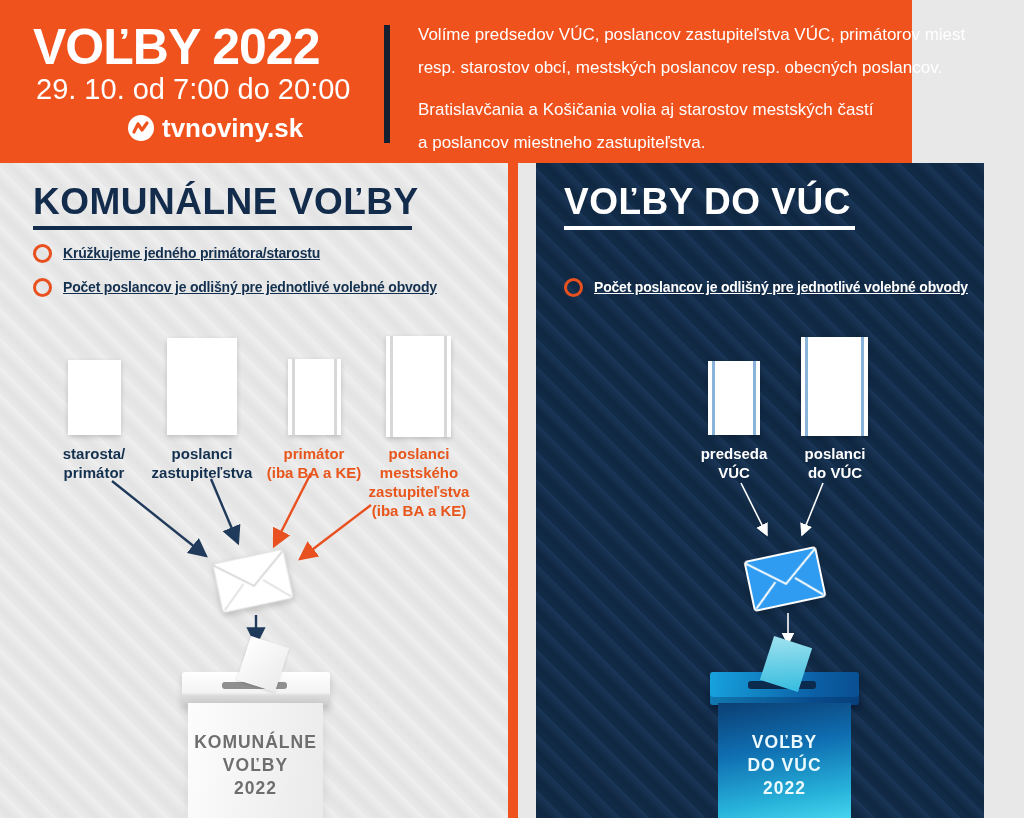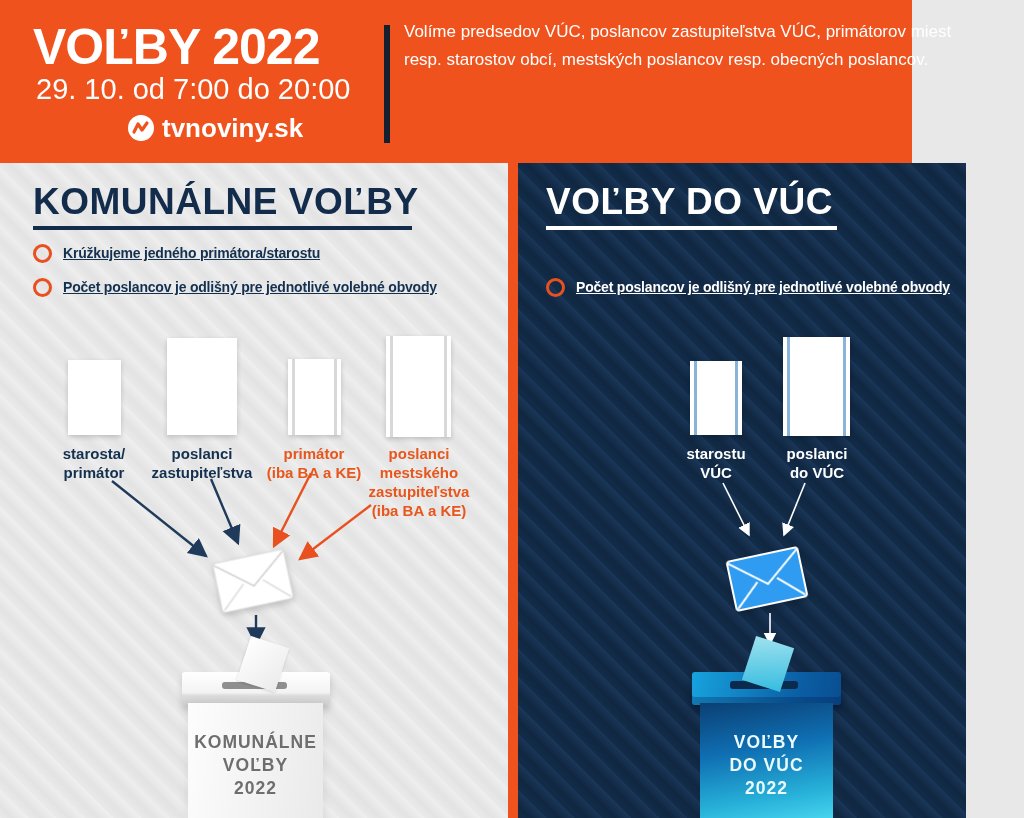--- a/index.html
+++ b/index.html
@@ -9,27 +9,27 @@
   
   .header{position:absolute;left:0;top:0;width:912px;height:163px;background:#f0521d;}
   .hdr-title{position:absolute;left:33px;top:18px;font-size:50px;font-weight:800;
              color:#fff;letter-spacing:-1px;white-space:nowrap;}
   .hdr-date{position:absolute;left:36px;top:73px;font-size:29px;font-weight:400;
             color:#fff;white-space:nowrap;}
   .brand{position:absolute;left:127px;top:113px;height:30px;display:flex;align-items:center;gap:7px;}
   .logo-text{font-size:26px;font-weight:700;color:#fff;}
   .hdr-divider{position:absolute;left:384px;top:25px;width:6px;height:118px;background:#14202f;}
   .hdr-text{position:absolute;left:404px;top:18px;width:606px;color:#fff;}
-  .hdr-text p{margin:0 0 9px 0;font-size:17px;line-height:28px;font-weight:400;white-space:pre-line;}
+  .hdr-text p{margin:0 0 9px 14px;font-size:17px;line-height:33px;font-weight:400;white-space:pre-line;}
 
   
   .panel{position:absolute;top:163px;height:655px;}
   .panel.left{left:0;width:508px;
      background:repeating-linear-gradient(45deg,#eaeaea 0px,#e3e3e3 9px,#efefef 20px);}
-  .panel.right{left:518px;width:448px;
+  .panel.right{left:536px;width:448px;
      background:repeating-linear-gradient(45deg,#122c49 0px,#102741 9px,#1a3658 20px);}
   .mid-divider{position:absolute;left:508px;top:163px;width:10px;height:655px;background:#f0521d;}
 
   h2.sec{position:absolute;margin:0;top:18px;font-size:37px;font-weight:800;letter-spacing:.5px;white-space:nowrap;}
   .panel.left h2.sec{left:33px;color:#132c4c;}
   .panel.right h2.sec{left:28px;color:#fff;}
   .rule{position:absolute;height:4px;top:63px;}
   .panel.left .rule{left:33px;width:379px;background:#132c4c;}
   .panel.right .rule{left:28px;width:291px;background:#fff;}
 
@@ -86,20 +86,22 @@
           <circle cx="14" cy="14" r="13" fill="#ffffff"></circle>
           <polyline points="7,18 11,10 15,16 20,9" fill="none" stroke="#f0521d" stroke-width="3.2" stroke-linecap="round" stroke-linejoin="round"></polyline>
         </svg>
       </span>
       <span class="logo-text">tvnoviny.sk</span>
     </div>
     <div class="hdr-divider"></div>
     <div class="hdr-text">
       <p>Volíme predsedov VÚC, poslancov zastupiteľstva VÚC, primátorov miest
 resp. starostov obcí, mestských poslancov resp. obecných poslancov.</p>
+      <p>Bratislavčania a Košičania volia aj starostov mestských častí
+a poslancov miestneho zastupiteľstva.</p>
     </div>
   </div>
 
   <section class="panel left">
     <h2 class="sec">KOMUNÁLNE VOĽBY</h2>
     <div class="rule"></div>
 
     <div class="bullet" style="left:33px;top:80px;">
       <span class="ring"></span>
       <span class="btext">Krúžkujeme jedného primátora/starostu</span>
@@ -178,21 +180,21 @@
 
     <div class="ballot blue" style="left:172px;top:198px;width:52px;height:74px;">
       <i class="st l"></i>
         <i class="st r"></i>
     </div>
     <div class="ballot blue" style="left:265px;top:174px;width:67px;height:99px;">
       <i class="st l"></i>
         <i class="st r"></i>
     </div>
 
-    <div class="blabel white" style="left:148px;top:281px;width:100px;">starostu
+    <div class="blabel white" style="left:148px;top:281px;width:100px;">predseda
 VÚC</div>
     <div class="blabel white" style="left:249px;top:281px;width:100px;">poslanci
 do VÚC</div>
 
     <svg class="flow" width="506" height="655" viewBox="0 0 506 655">
       <defs>
         <marker id="mW" markerWidth="9" markerHeight="9" refX="7" refY="4" orient="auto">
           <path d="M0,0 L8,4 L0,8 z" fill="#ffffff"></path>
         </marker>
       </defs>

